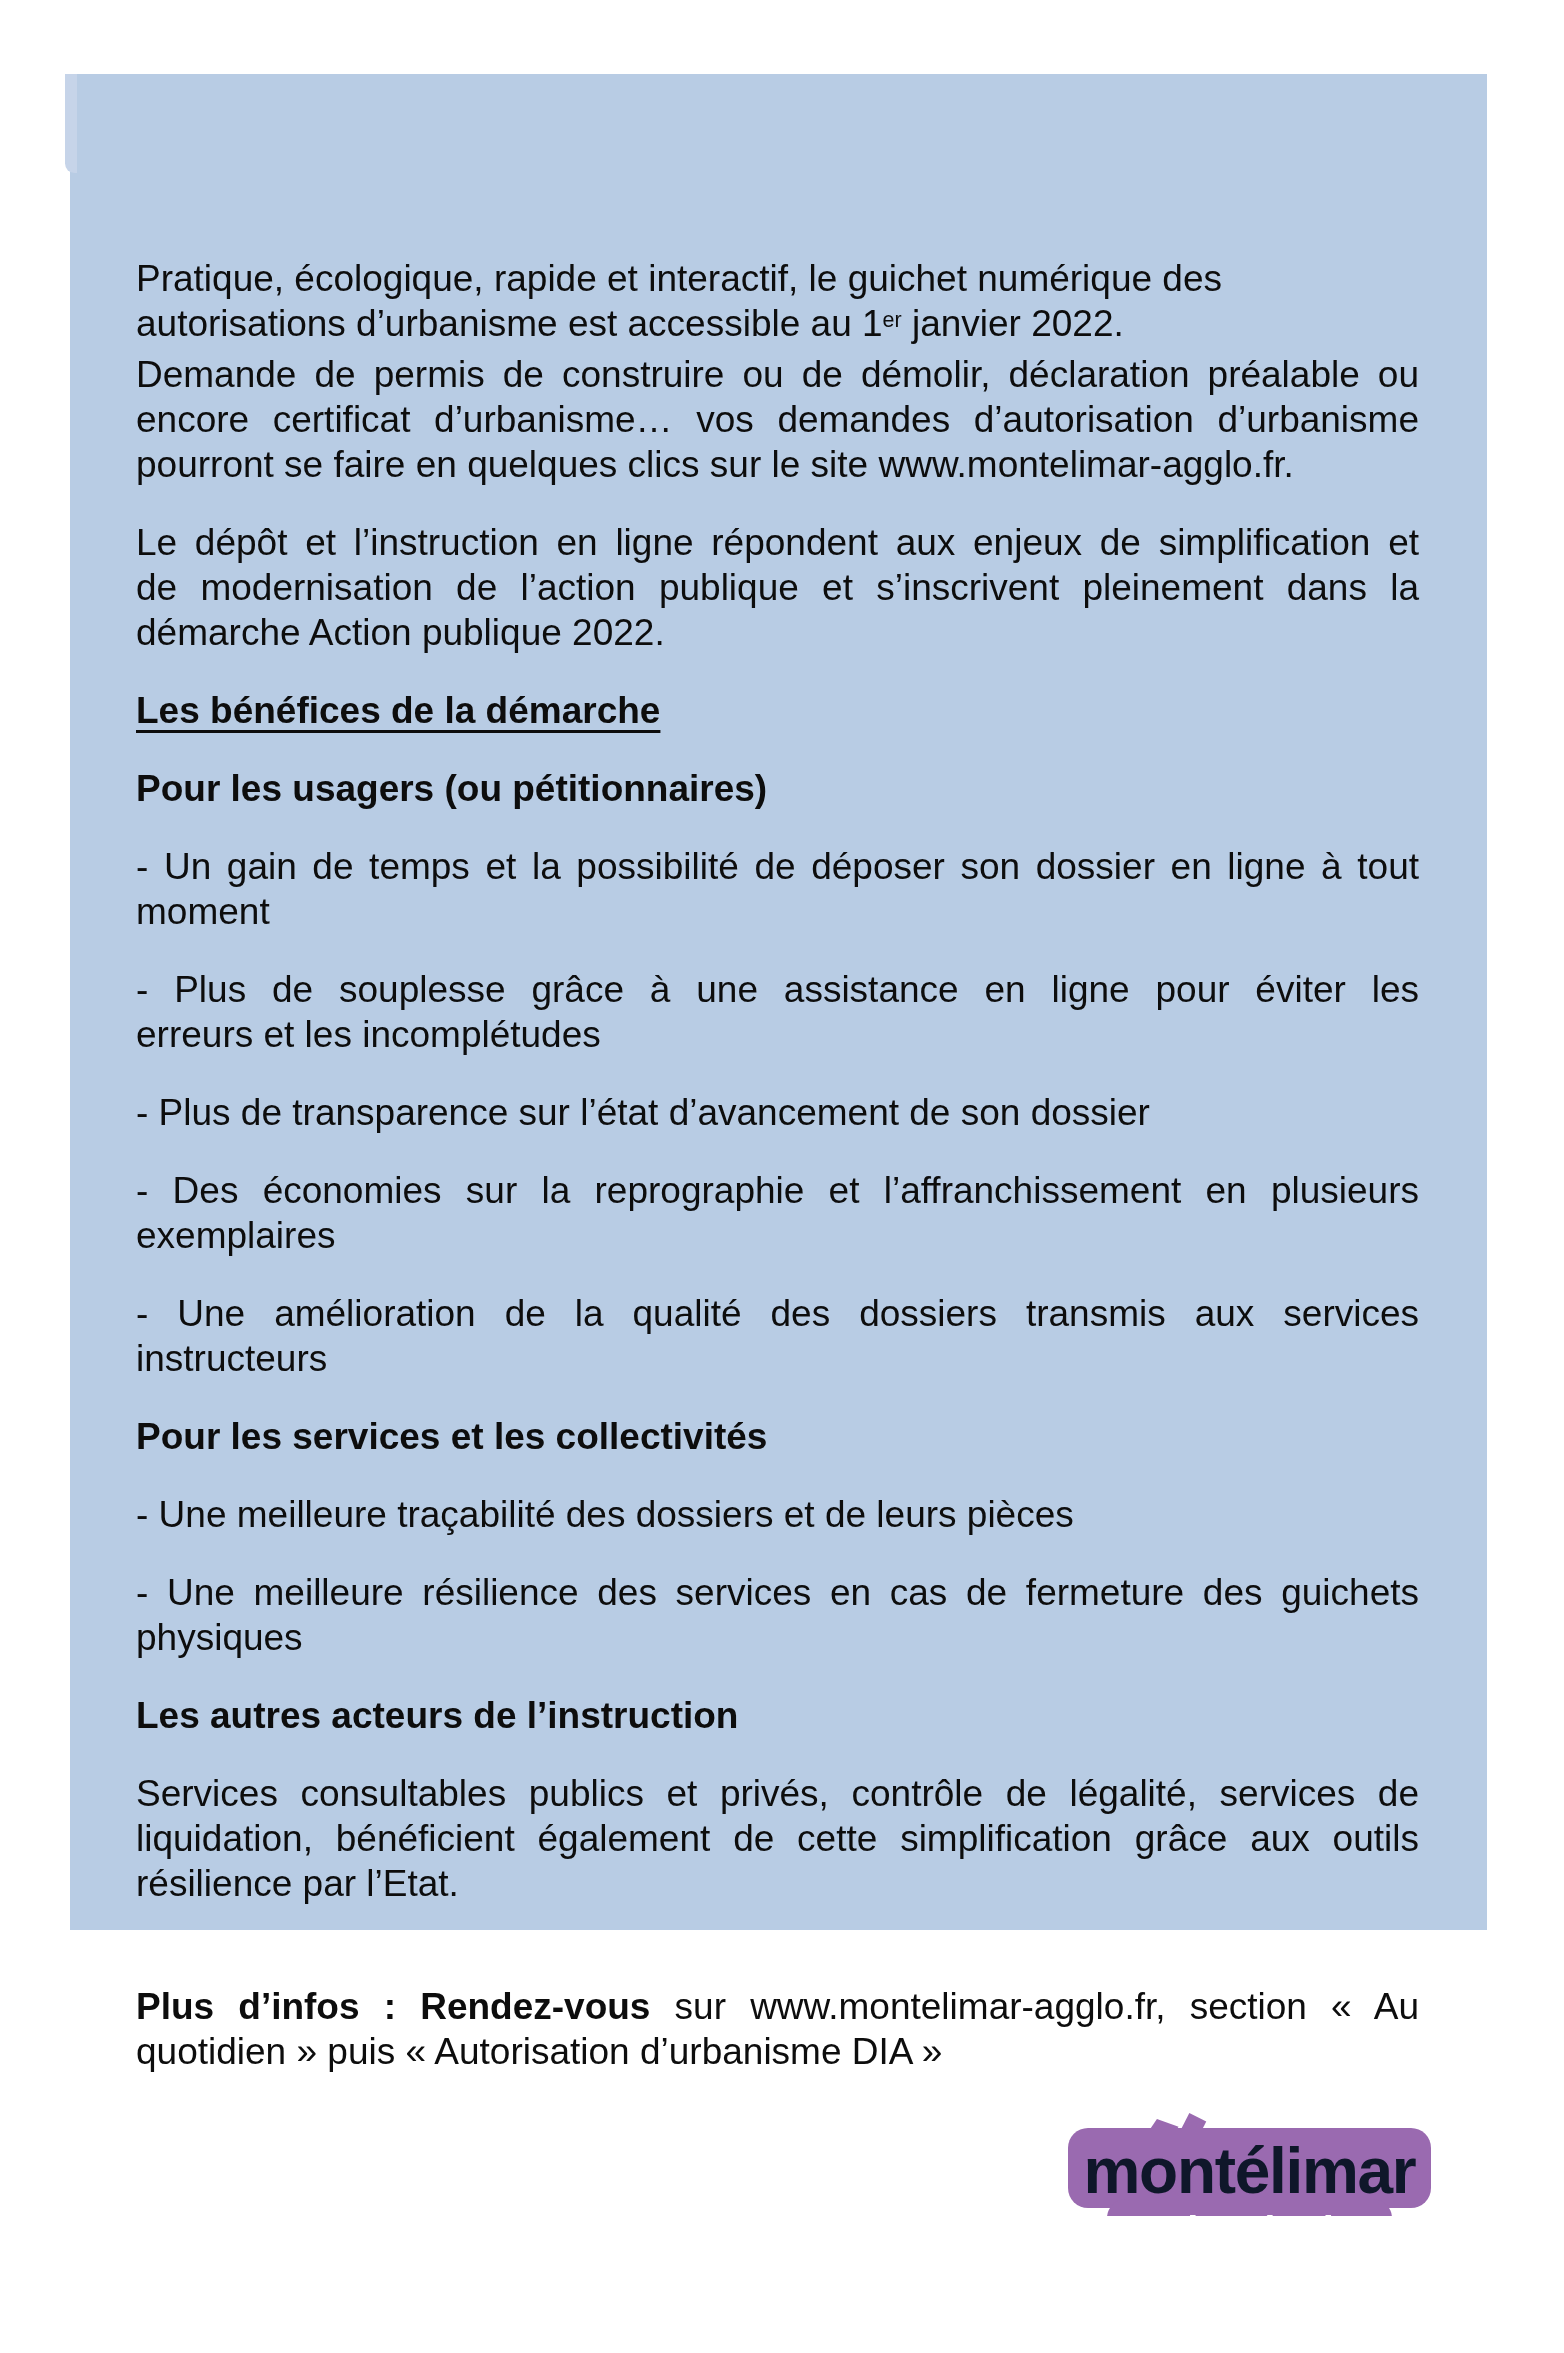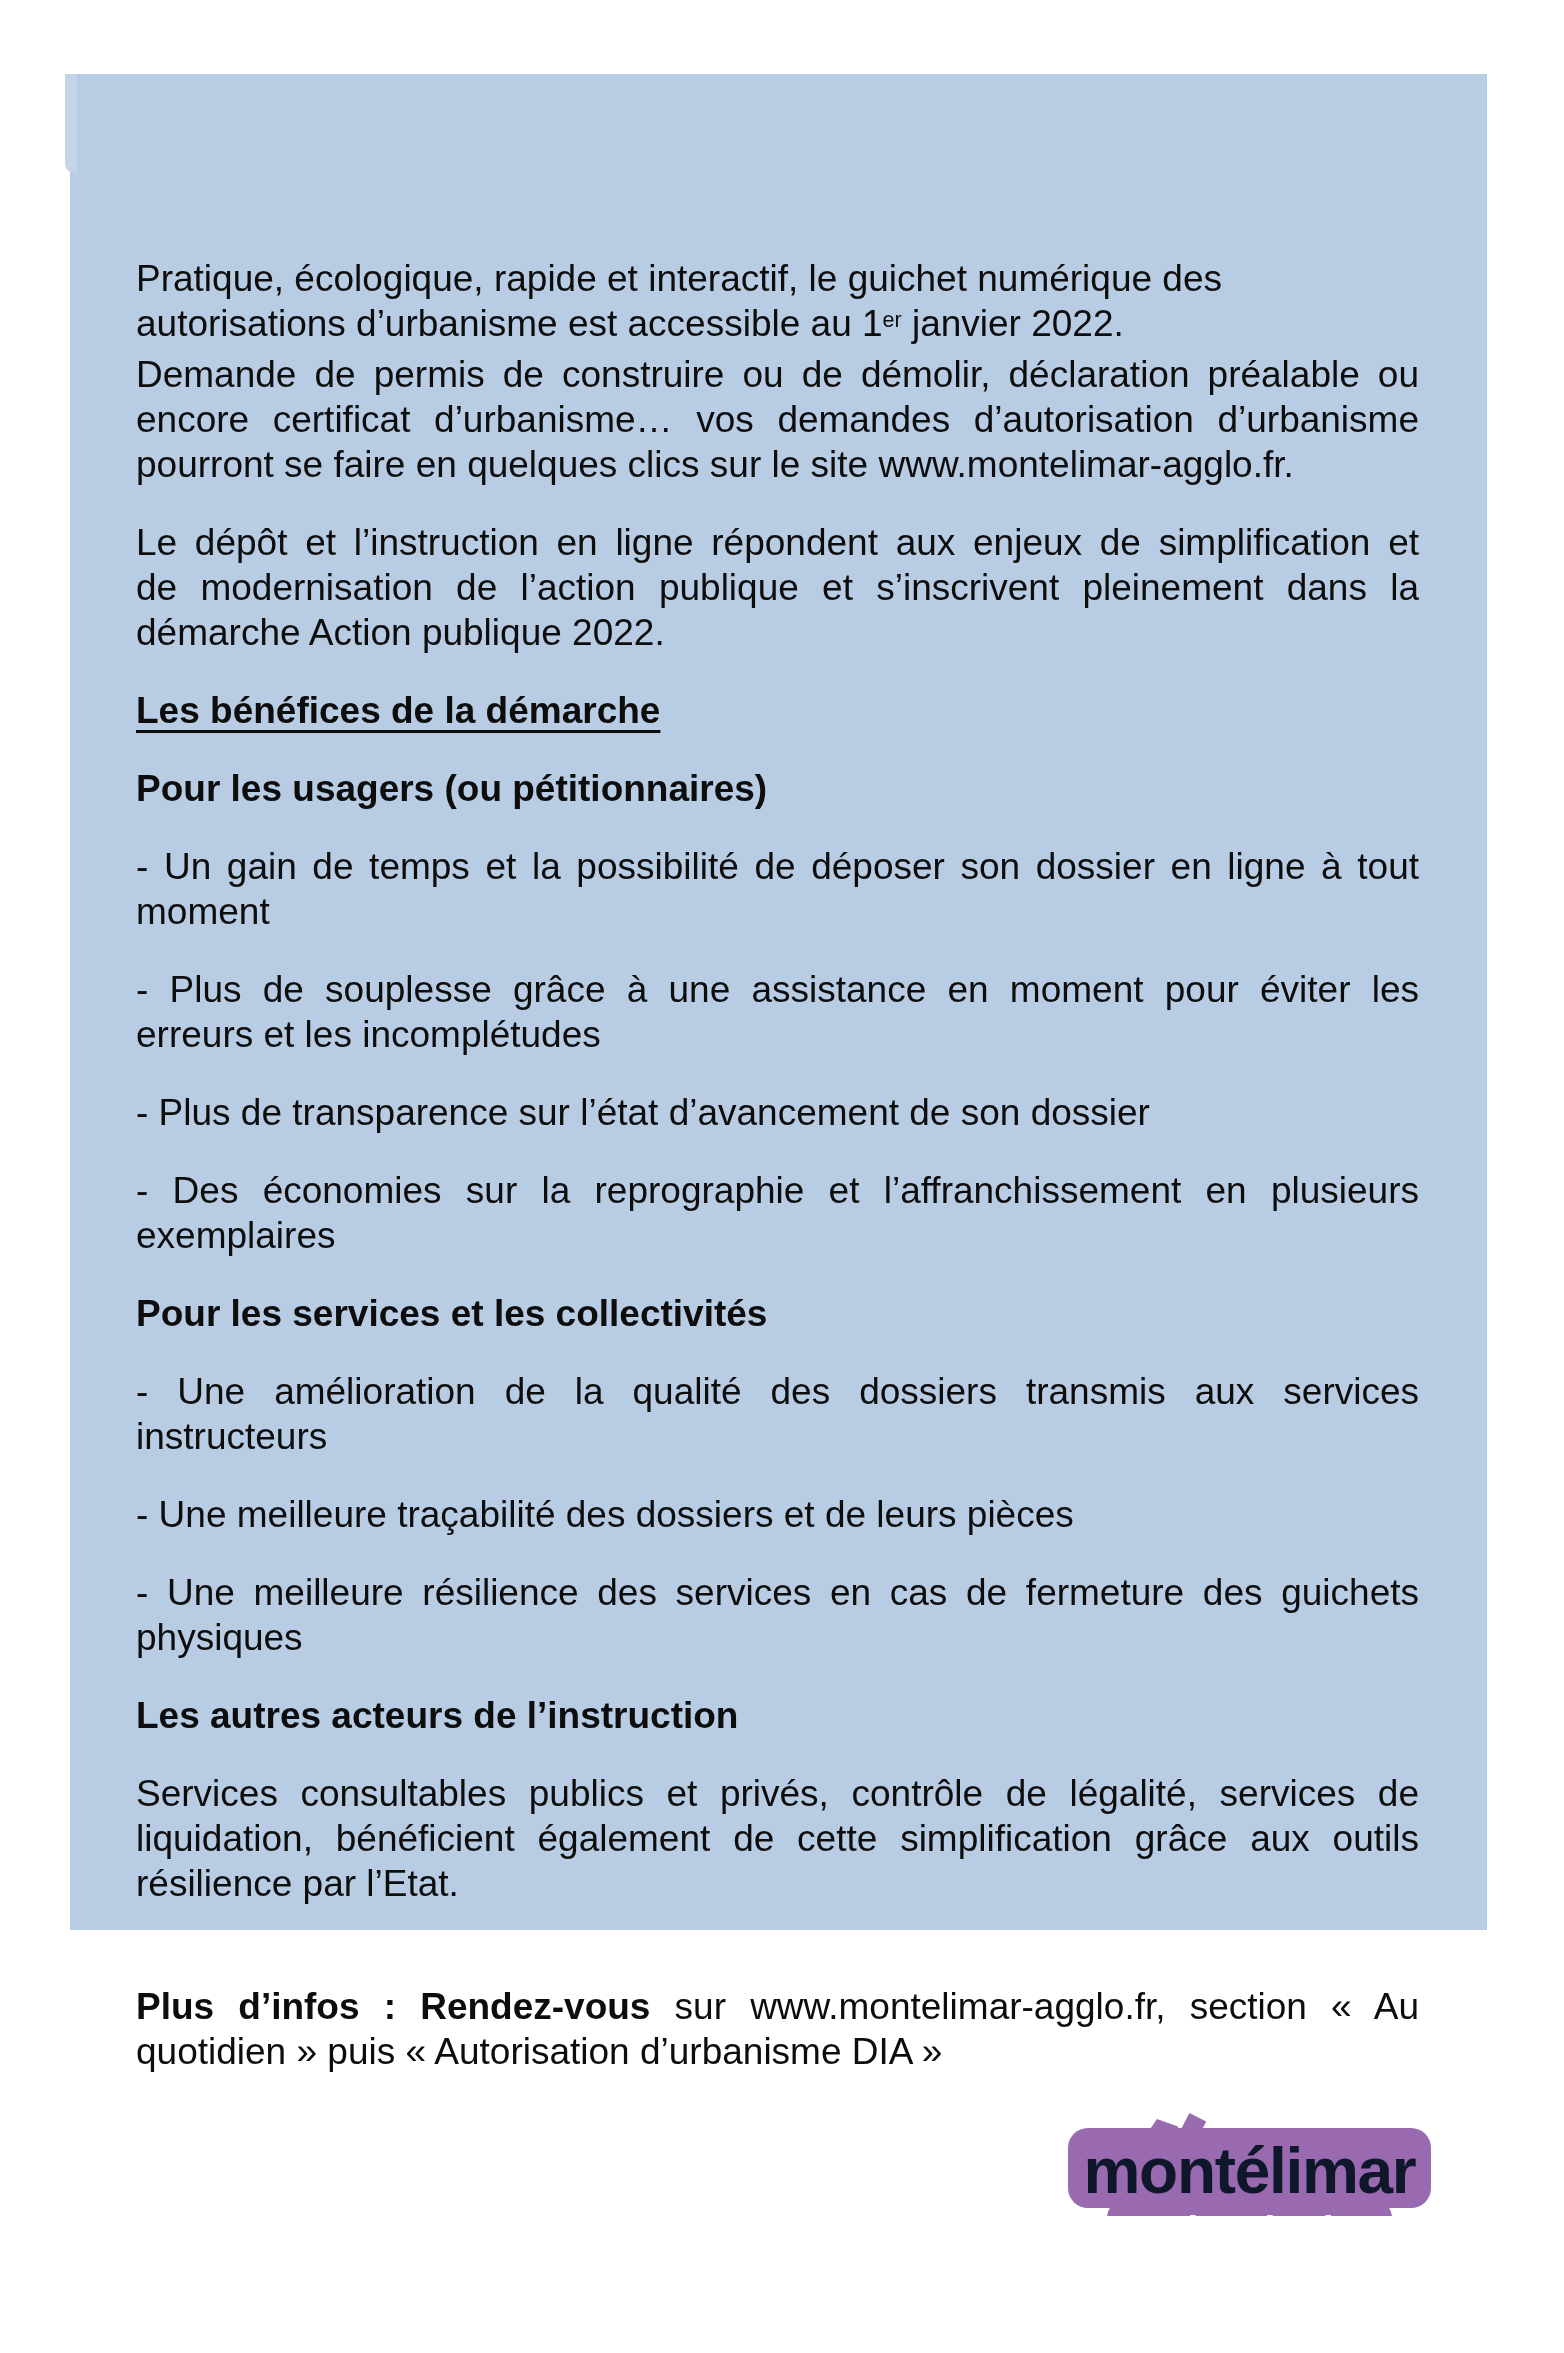--- a/index.html
+++ b/index.html
@@ -136,36 +136,36 @@
         <div class="line"><span>Les bénéfices de la démarche</span></div>
       </div>
       <div class="para h">
         <div class="line"><span>Pour les usagers (ou pétitionnaires)</span></div>
       </div>
       <div class="para p">
         <div class="line j"><span>- Un gain de temps et la possibilité de déposer son dossier en ligne à tout</span></div>
         <div class="line"><span>moment</span></div>
       </div>
       <div class="para p">
-        <div class="line j"><span>- Plus de souplesse grâce à une assistance en moment pour éviter les</span></div>
+        <div class="line j"><span>- Plus de souplesse grâce à une assistance en ligne pour éviter les</span></div>
         <div class="line"><span>erreurs et les incomplétudes</span></div>
       </div>
       <div class="para p">
         <div class="line"><span>- Plus de transparence sur l’état d’avancement de son dossier</span></div>
       </div>
       <div class="para p">
         <div class="line j"><span>- Des économies sur la reprographie et l’affranchissement en plusieurs</span></div>
         <div class="line"><span>exemplaires</span></div>
       </div>
-      <div class="para h">
-        <div class="line"><span>Pour les services et les collectivités</span></div>
-      </div>
       <div class="para p">
         <div class="line j"><span>- Une amélioration de la qualité des dossiers transmis aux services</span></div>
         <div class="line"><span>instructeurs</span></div>
+      </div>
+      <div class="para h">
+        <div class="line"><span>Pour les services et les collectivités</span></div>
       </div>
       <div class="para p">
         <div class="line"><span>- Une meilleure traçabilité des dossiers et de leurs pièces</span></div>
       </div>
       <div class="para p">
         <div class="line j"><span>- Une meilleure résilience des services en cas de fermeture des guichets</span></div>
         <div class="line"><span>physiques</span></div>
       </div>
       <div class="para h">
         <div class="line"><span>Les autres acteurs de l’instruction</span></div>

